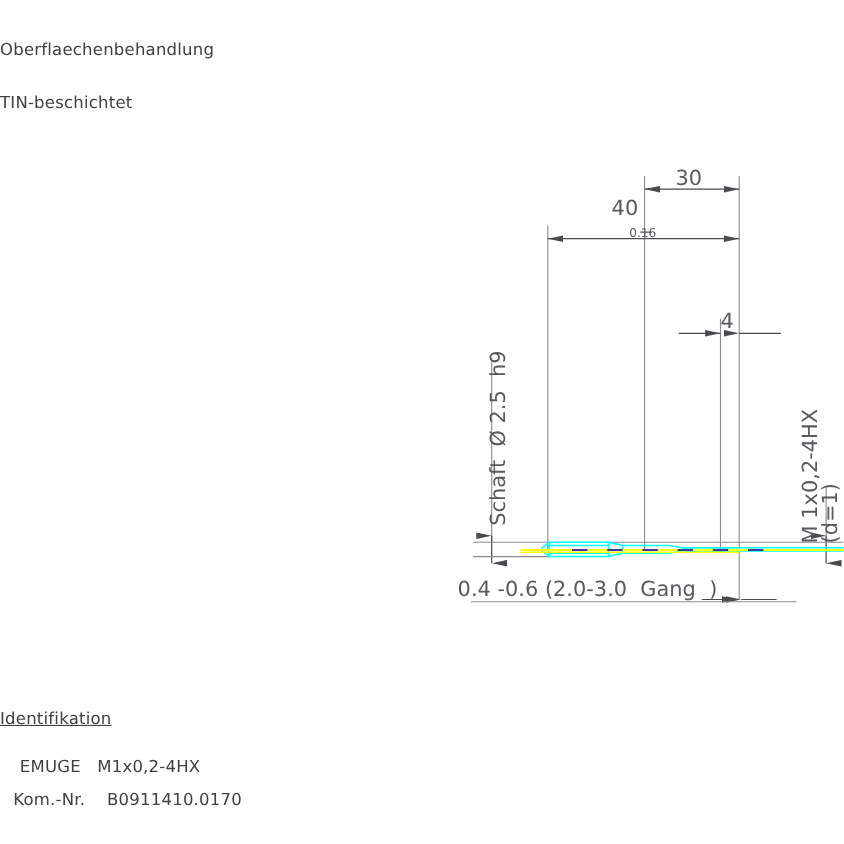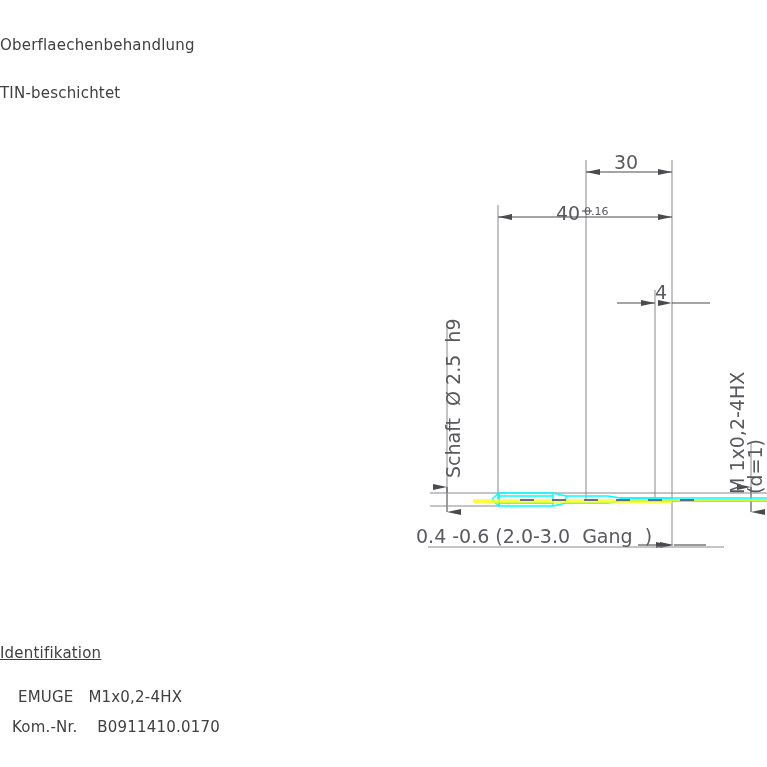--- a/index.html
+++ b/index.html
@@ -49,22 +49,22 @@
     white-space: pre;
     line-height: 1.0;
   }
   .dimtext.small { font-size: 11px; }
   .dimtext.rot90 {
     transform-origin: 0 0;
     transform: rotate(-90deg);
   }
 
   #dim-20-text  { left: 614px; top: 153px; }
-  #dim-40-text  { left: 556px; top: 204px; }
-  #dim-40-tol   { left: 584px; top: 206px; text-align: right; }
+  #dim-40-text  { left: 556px; top: 180px; }
+  #dim-40-tol   { left: 572px; top: 206px; text-align: right; }
   #dim-4-text   { left: 655px; top: 283px; }
 
   #dim-shaft-text {
     left: 444px;
     top: 478px;
   }
   #dim-thread-text-1 {
     left: 728px;
     top: 494px;
   }

